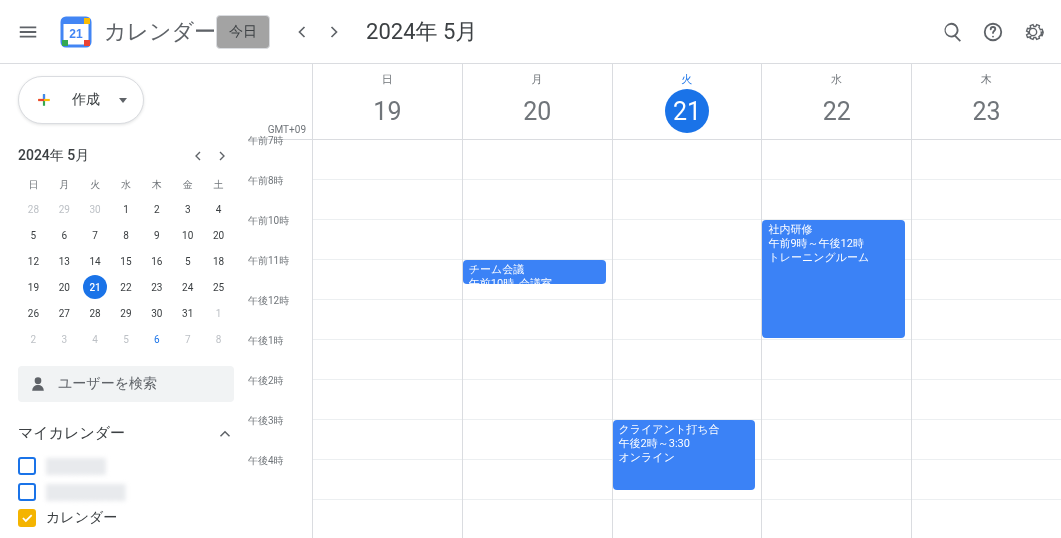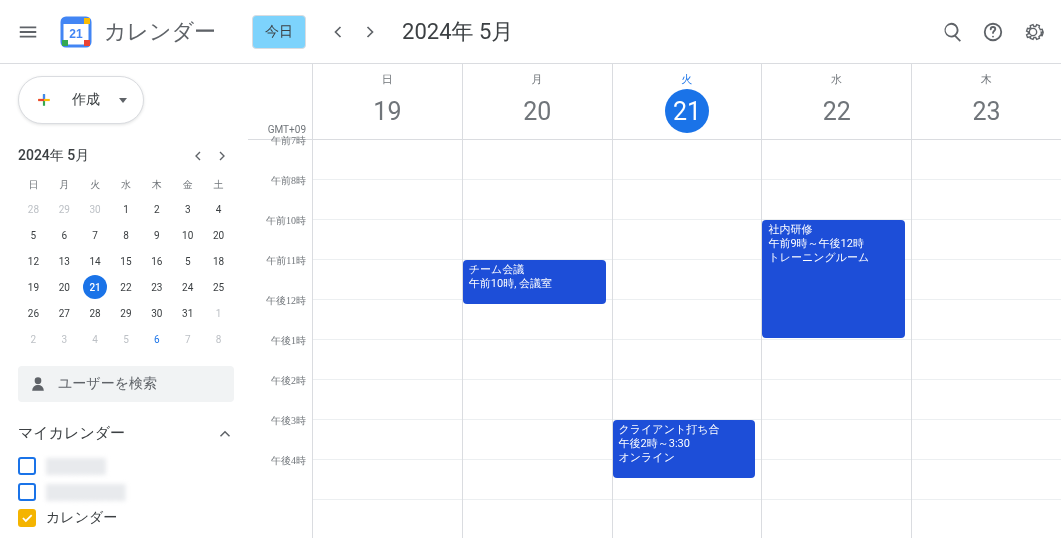--- a/index.html
+++ b/index.html
@@ -31,28 +31,27 @@
   display: flex; align-items: center; gap: 8px;
   margin-left: 8px;
 }
 .logo-mark {
   width: 40px; height: 40px;
   position: relative;
 }
 .logo-mark svg { width: 40px; height: 40px; }
 .app-title { font-size: 22px; color: #5f6368; font-weight: 400; }
 .today-btn {
-  margin-left: 36px;
   padding: 7px 12px;
   border: 1px solid #dadce0;
   border-radius: 4px;
   font-size: 14px;
   color: #3c4043;
   cursor: pointer;
-  background: #7dd3fc;
+  background: #a3a3a3;
 }
 .nav-arrows { display: flex; margin-left: 16px; }
 .nav-arrows .icon-btn { width: 32px; height: 32px; }
 .nav-arrows svg { width: 20px; height: 20px; fill: #5f6368; }
 .current-range {
   margin-left: 16px;
   font-size: 22px;
   color: #3c4043;
 }
 .header-spacer { flex: 1; }
@@ -155,38 +154,37 @@
 .time-grid {
   display: grid;
   grid-template-columns: 64px repeat(5, 1fr);
   position: relative;
 }
 .time-col { }
 .time-label {
   height: 40px;
   font-size: 10px;
   color: #70757a;
-  text-align: right;
+  text-align: left;
   padding-right: 6px;
   position: relative;
   top: -6px;
-  font-family: Liberation Serif, serif;
 }
 .day-col {
   border-left: 1px solid #dadce0;
   position: relative;
 }
 .hour-line {
   height: 40px;
   border-bottom: 1px solid #eceff1;
 }
 .event {
   position: absolute;
   left: 0; right: 6px;
-  background: #1d4ed8;
+  background: #3b82f6;
   color: #fff;
   font-size: 11px;
   border-radius: 4px;
   padding: 3px 6px;
   line-height: 1.25;
   overflow: hidden;
   cursor: pointer;
 }
 .event .ev-title { font-weight: 500; }
 </style>
@@ -417,37 +415,37 @@
           <div class="hour-line"></div>
           <div class="hour-line"></div>
           <div class="hour-line"></div>
           <div class="hour-line"></div>
           <div class="hour-line"></div>
           <div class="hour-line"></div>
           <div class="hour-line"></div>
           <div class="hour-line"></div>
           <div class="hour-line"></div>
           <div class="hour-line"></div>
-          <div class="event" style="top: 120px; height: 44px;">
+          <div class="event" style="top: 120px; height: 24px;">
             <div class="ev-title">チーム会議</div>
             <div>午前10時, 会議室</div>
           </div>
         </div>
         <div class="day-col">
           <div class="hour-line"></div>
           <div class="hour-line"></div>
           <div class="hour-line"></div>
           <div class="hour-line"></div>
           <div class="hour-line"></div>
           <div class="hour-line"></div>
           <div class="hour-line"></div>
           <div class="hour-line"></div>
           <div class="hour-line"></div>
           <div class="hour-line"></div>
-          <div class="event" style="top: 280px; height: 58px;">
+          <div class="event" style="top: 280px; height: 70px;">
             <div class="ev-title">クライアント打ち合</div>
             <div>午後2時～3:30</div>
             <div>オンライン</div>
           </div>
         </div>
         <div class="day-col">
           <div class="hour-line"></div>
           <div class="hour-line"></div>
           <div class="hour-line"></div>
           <div class="hour-line"></div>

